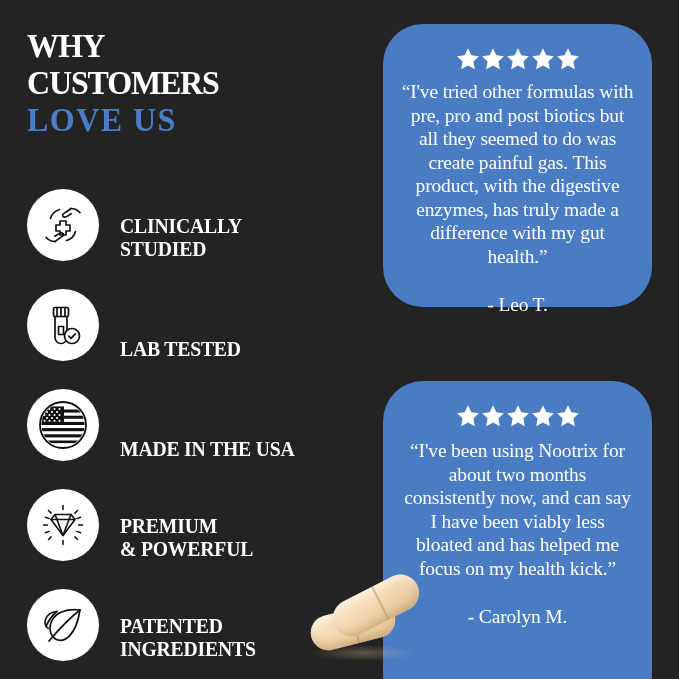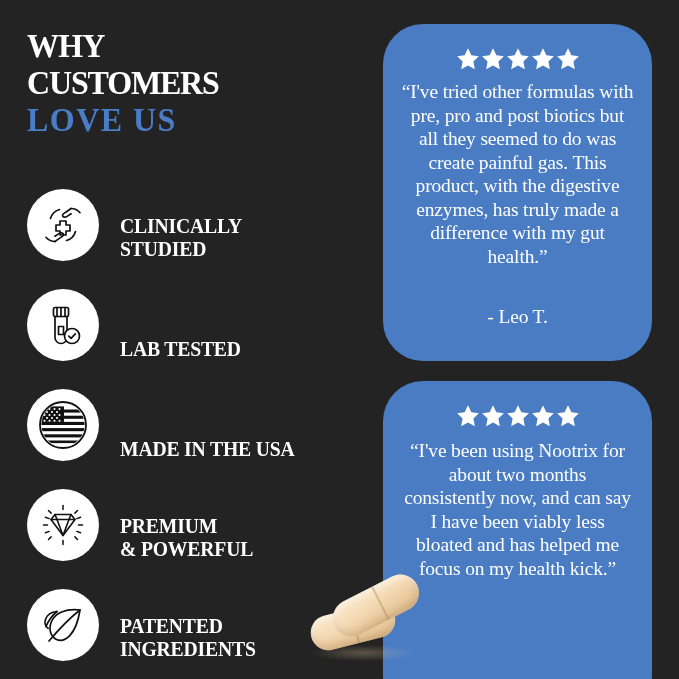--- a/index.html
+++ b/index.html
@@ -79,21 +79,21 @@
     position: absolute;
     left: 383px;
     width: 269px;
     border-radius: 40px;
     background: #4a7cc4;
     box-sizing: border-box;
     padding: 20px 14px 16px;
     text-align: center;
     color: #ffffff;
   }
-  #review-card-1 { top: 24px;  height: 337px; }
+  #review-card-1 { top: 24px;  height: 283px; }
   #review-card-2 { top: 381px; height: 334px; }
 
   .stars {
     height: 30px;
     line-height: 30px;
     font-size: 0;
     letter-spacing: -1px;
     margin-bottom: 6px;
   }
   .stars svg { display: inline-block; vertical-align: middle; margin: 0 -0.5px; }
@@ -101,21 +101,21 @@
   .review-text {
     font-size: 19.5px;
     line-height: 23.5px;
     letter-spacing: -0.15px;
     padding: 0 4px;
   }
   .review-author {
     font-size: 19.5px;
     line-height: 23px;
     letter-spacing: -0.15px;
-    margin-top: 37px;
+    margin-top: 25px;
   }
   #review-card-1 .review-text { margin-top: 6px; }
   #review-card-2 .review-text { margin-top: 8px; }
 
   
   #capsules {
     position: absolute;
     left: 306px;
     top: 575px;
     width: 130px;
@@ -320,20 +320,21 @@
           <polygon points="12,2 15.1,8.6 22,9.5 17,14.4 18.3,21.4 12,18 5.7,21.4 7,14.4 2,9.5 8.9,8.6"></polygon>
         </svg>
       <svg width="26" height="26" viewBox="0 0 24 24" fill="#ffffff">
           <polygon points="12,2 15.1,8.6 22,9.5 17,14.4 18.3,21.4 12,18 5.7,21.4 7,14.4 2,9.5 8.9,8.6"></polygon>
         </svg>
       <svg width="26" height="26" viewBox="0 0 24 24" fill="#ffffff">
           <polygon points="12,2 15.1,8.6 22,9.5 17,14.4 18.3,21.4 12,18 5.7,21.4 7,14.4 2,9.5 8.9,8.6"></polygon>
         </svg>
     </div>
     <div class="review-text">“I've been using Nootrix for about two months consistently now, and can say I have been viably less bloated and has helped me focus on my health kick.”</div>
+    <div class="review-author">- Carolyn M.</div>
   </div>
 
   <div id="capsules">
     <div id="capsule-reflection"></div>
     <div class="capsule" id="capsule-back">
       <div class="capsule-seam"></div>
     </div>
     <div class="capsule" id="capsule-front">
       <div class="capsule-seam"></div>
     </div>

